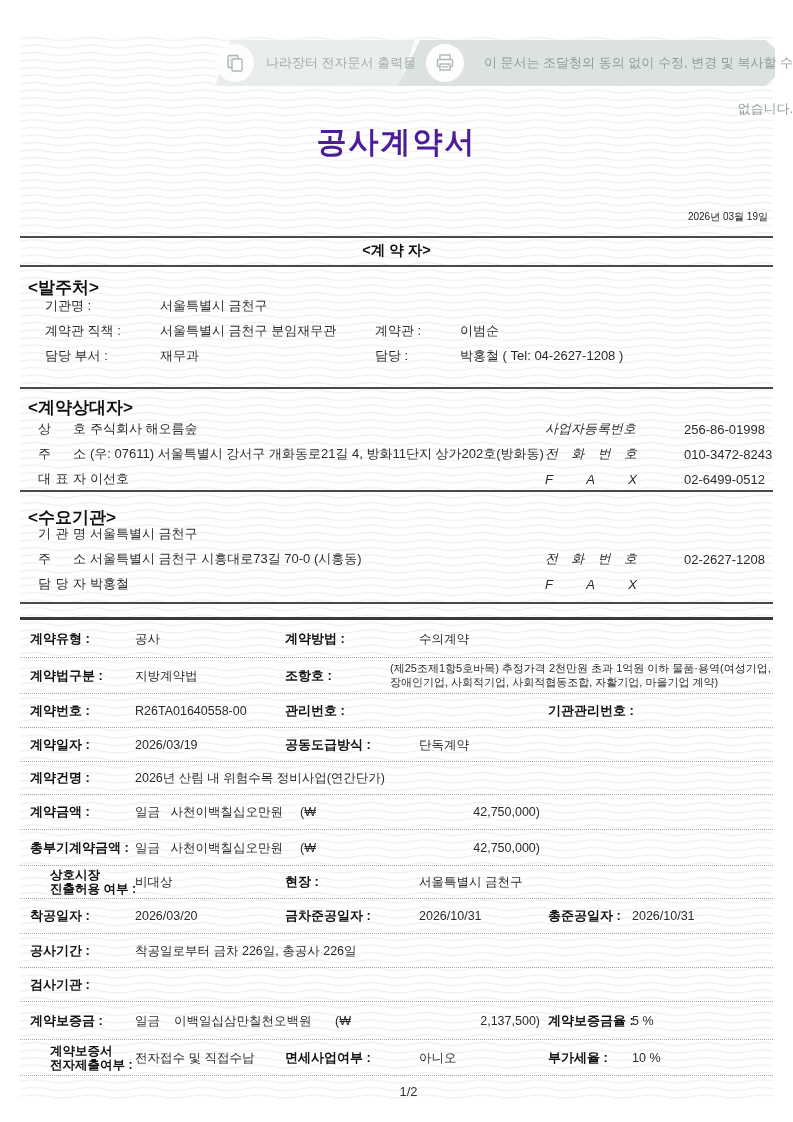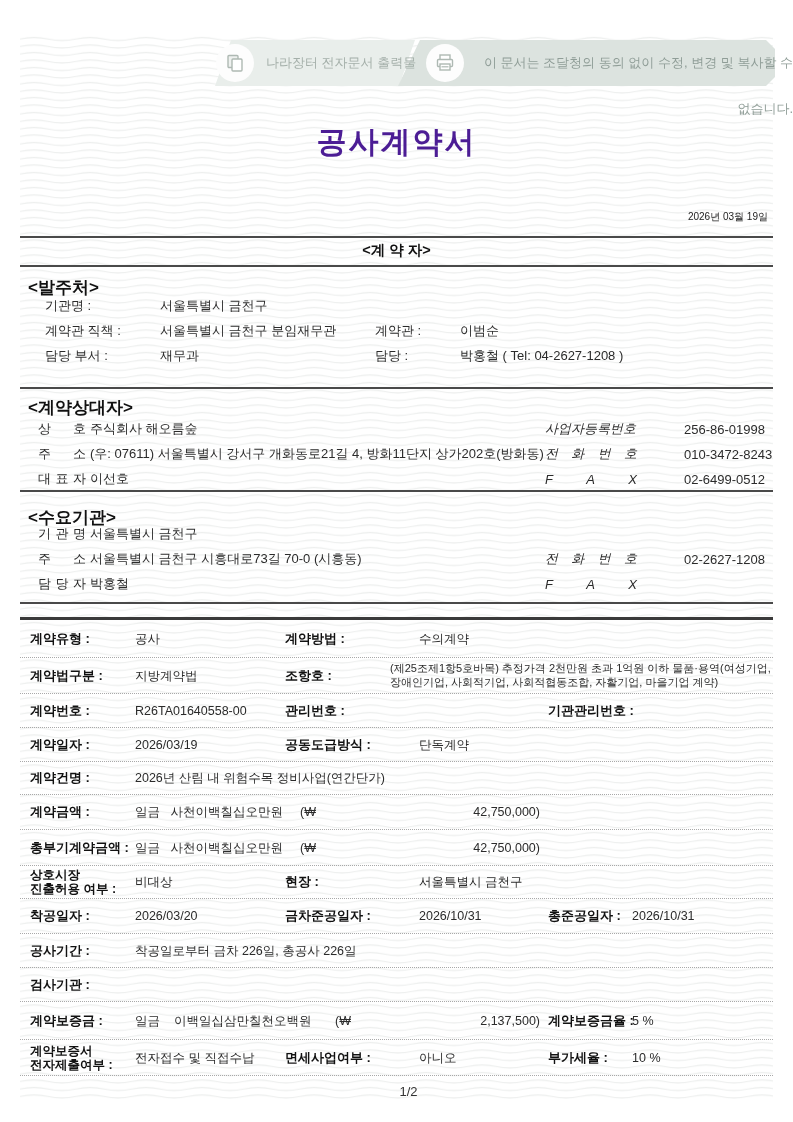--- a/index.html
+++ b/index.html
@@ -40,21 +40,21 @@
   .sl{left:18px;width:48px;} .sv{left:70px;} .srl{left:525px;width:92px;font-style:italic;} .srv{left:664px;}
 
   
   .ctable{left:20px;top:617px;width:753px;border-top:3px solid #3a3a3a;z-index:2;}
   .trow{position:relative;border-bottom:1px dotted #a9a9a9;font-size:12.5px;}
   .h37{height:37px;} .h35{height:35px;} .h34{height:34px;} .h33{height:33px;} .h32{height:32px;}
   .trow span{position:absolute;top:50%;transform:translateY(-50%);white-space:pre;}
   .tl{left:10px;font-weight:700;font-size:13px;color:#111;}
   .tv{left:115px;} .tl2{left:265px;font-weight:700;font-size:13px;color:#111;} .tv2{left:370px;margin-left:29px;}
   .tl3{left:528px;font-weight:700;font-size:13px;color:#111;} .tv3{left:612px;}
-  .pre2{white-space:pre-line !important;line-height:1.12;font-size:12.5px;}
+  .pre2{white-space:pre-line !important;line-height:1.12;font-size:12.5px;margin-left:20px;}
   .clause{left:370px;width:390px;font-size:11px;line-height:1.32;white-space:normal !important;}
   .cur{left:280px;} .cur2{left:315px;}
   .num{left:370px;width:150px;text-align:right;}
   .num2{left:390px;width:130px;text-align:right;}
 
   .footer{left:0;right:0;top:1084px;text-align:center;font-size:13px;color:#333;padding-left:24px;}
 </style>
 </head>
 <body>
 

